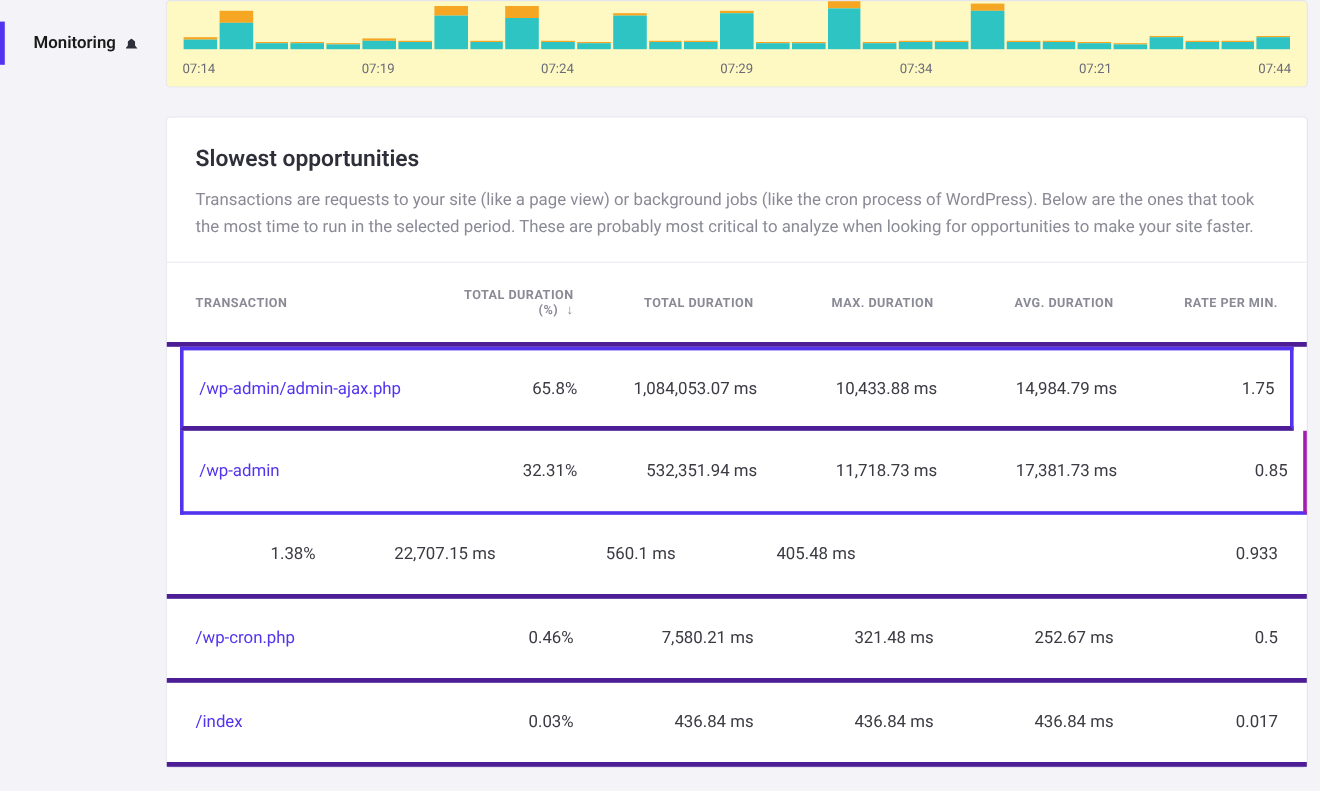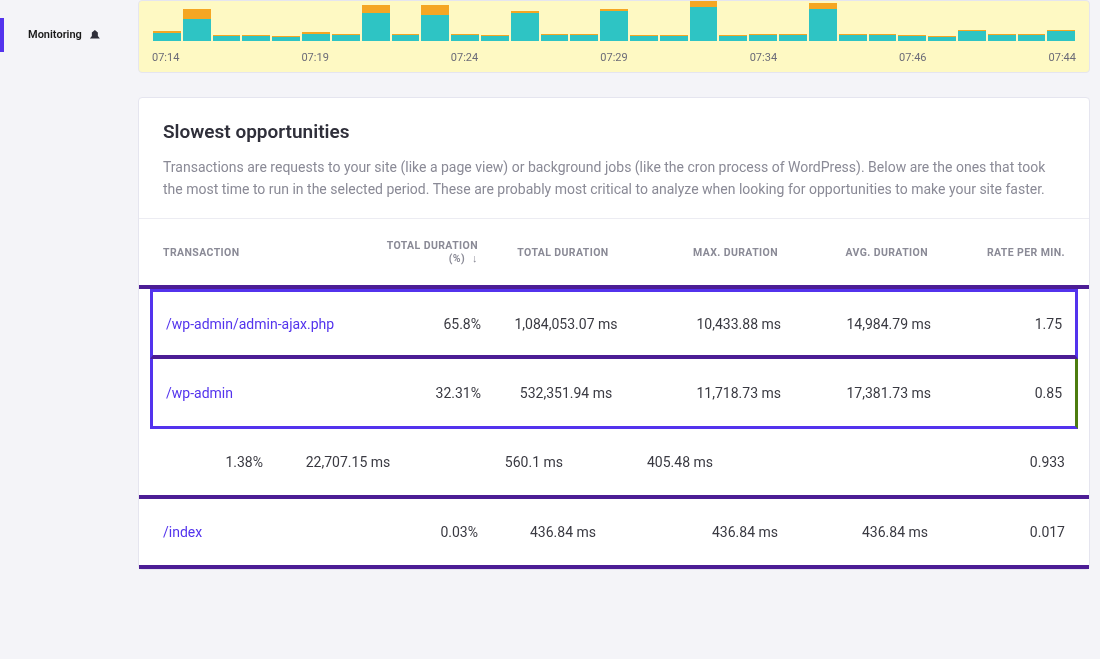--- a/index.html
+++ b/index.html
@@ -13,23 +13,23 @@
   }
   .layout { display: flex; height: 100%; }
   .sidebar {
     width: 138px;
     background: #f4f4f8;
     padding-top: 18px;
     flex-shrink: 0;
   }
   .side-item {
     display: flex;
-    align-items: flex-start;
+    align-items: flex-end;
     padding: 10px 14px 10px 28px;
-    font-size: 11px;
+    font-size: 14px;
     color: #6b6b78;
     cursor: pointer;
   }
   .side-item.active {
     color: #1a1a1a;
     font-weight: 600;
     position: relative;
   }
   .side-item.active::before {
     content: "";
@@ -120,36 +120,36 @@
   }
   .th {
     font-size: 10.5px;
     font-weight: 700;
     letter-spacing: 0.4px;
     color: #8a8a96;
     text-transform: uppercase;
   }
   .col-txn { flex: 0 0 215px; text-align: left; }
   .col-pct { flex: 0 0 100px; text-align: right; position: relative; }
-  .col-dur { flex: 0 0 150px; text-align: center; padding-left: 20px; }
+  .col-dur { flex: 0 0 150px; text-align: right; padding-left: 20px; }
   .col-max { flex: 0 0 150px; text-align: right; }
   .col-avg { flex: 0 0 150px; text-align: right; }
   .col-rate { flex: 1; text-align: right; }
   .sort-arrow {
     font-size: 11px;
     margin-left: 4px;
     color: #8a8a96;
   }
   .trow {
     height: 70px;
     font-size: 14px;
     color: #3a3a42;
   }
   .trow.highlight-top { border-top: 3px solid #5333ed; border-left: 3px solid #5333ed; border-right: 3px solid #5333ed; margin-left: 11px; margin-right: 11px; padding-left: 13px; padding-right: 13px; }
-  .trow.highlight-bottom { border-bottom: 3px solid #5333ed; border-left: 3px solid #5333ed; border-right: 3px solid #4d7c0f; margin-left: 11px; margin-right: 11px; padding-left: 13px; padding-right: 13px; }
+  .trow.highlight-bottom { border-bottom: 3px solid #5333ed; border-left: 3px solid #5333ed; border-right: 3px solid #a21caf; margin-left: 11px; padding-left: 13px; padding-right: 13px; }
   .txn-link { color: #5333ed; cursor: pointer; }
 </style>
 </head>
 <body>
 
 <div class="layout">
   <nav class="sidebar">
     <div class="side-item active">
       <span>Monitoring</span>
       <span class="side-icon">
@@ -286,21 +286,21 @@
             <div class="seg teal" style="height: 25%;"></div>
             <div class="seg orange" style="height: 2.5%;"></div>
           </div>
         </div>
       <div class="xaxis" id="xaxis">
           <span>07:14</span>
           <span>07:19</span>
           <span>07:24</span>
           <span>07:29</span>
           <span>07:34</span>
-          <span>07:46</span>
+          <span>07:21</span>
           <span>07:44</span>
         </div>
     </div>
 
     <div class="txn-card">
       <div class="card-head">
         <div class="card-title">Slowest opportunities</div>
         <div class="card-desc">Transactions are requests to your site (like a page view) or background jobs (like the cron process of WordPress). Below are the ones that took the most time to run in the selected period. These are probably most critical to analyze when looking for opportunities to make your site faster.</div>
       </div>
 
@@ -334,20 +334,28 @@
             <div class="col-rate">0.85</div>
           </div>
           <div class="trow">
             <div class="col-pct">1.38%</div>
             <div class="col-dur">22,707.15 ms</div>
             <div class="col-max">560.1 ms</div>
             <div class="col-avg">405.48 ms</div>
             <div class="col-rate">0.933</div>
           </div>
           <div class="trow">
+            <div class="col-txn"><span class="txn-link">/wp-cron.php</span></div>
+            <div class="col-pct">0.46%</div>
+            <div class="col-dur">7,580.21 ms</div>
+            <div class="col-max">321.48 ms</div>
+            <div class="col-avg">252.67 ms</div>
+            <div class="col-rate">0.5</div>
+          </div>
+          <div class="trow">
             <div class="col-txn"><span class="txn-link">/index</span></div>
             <div class="col-pct">0.03%</div>
             <div class="col-dur">436.84 ms</div>
             <div class="col-max">436.84 ms</div>
             <div class="col-avg">436.84 ms</div>
             <div class="col-rate">0.017</div>
           </div>
         </div>
     </div>
 

